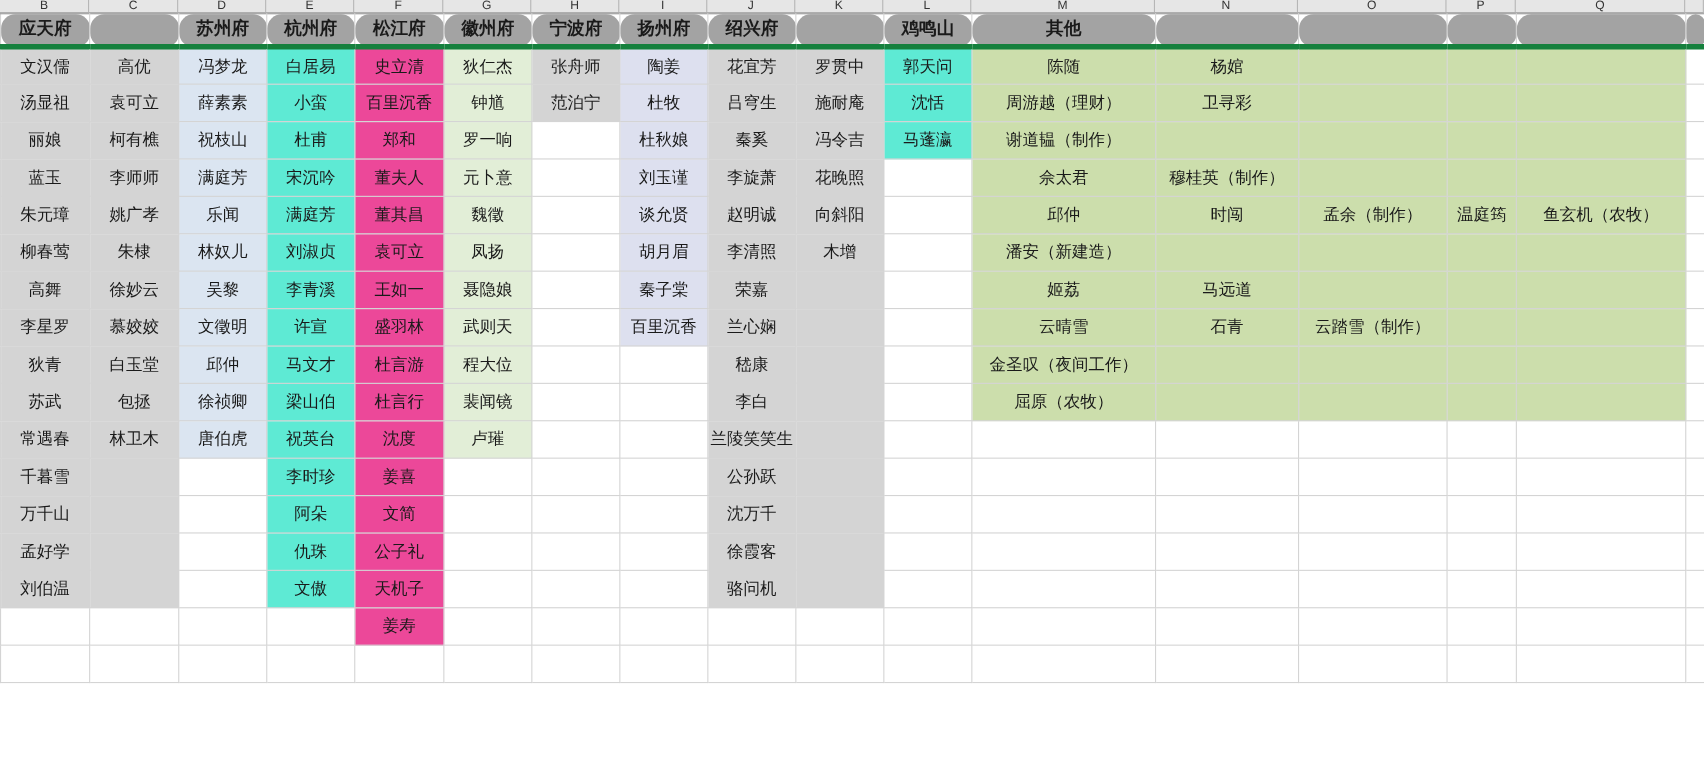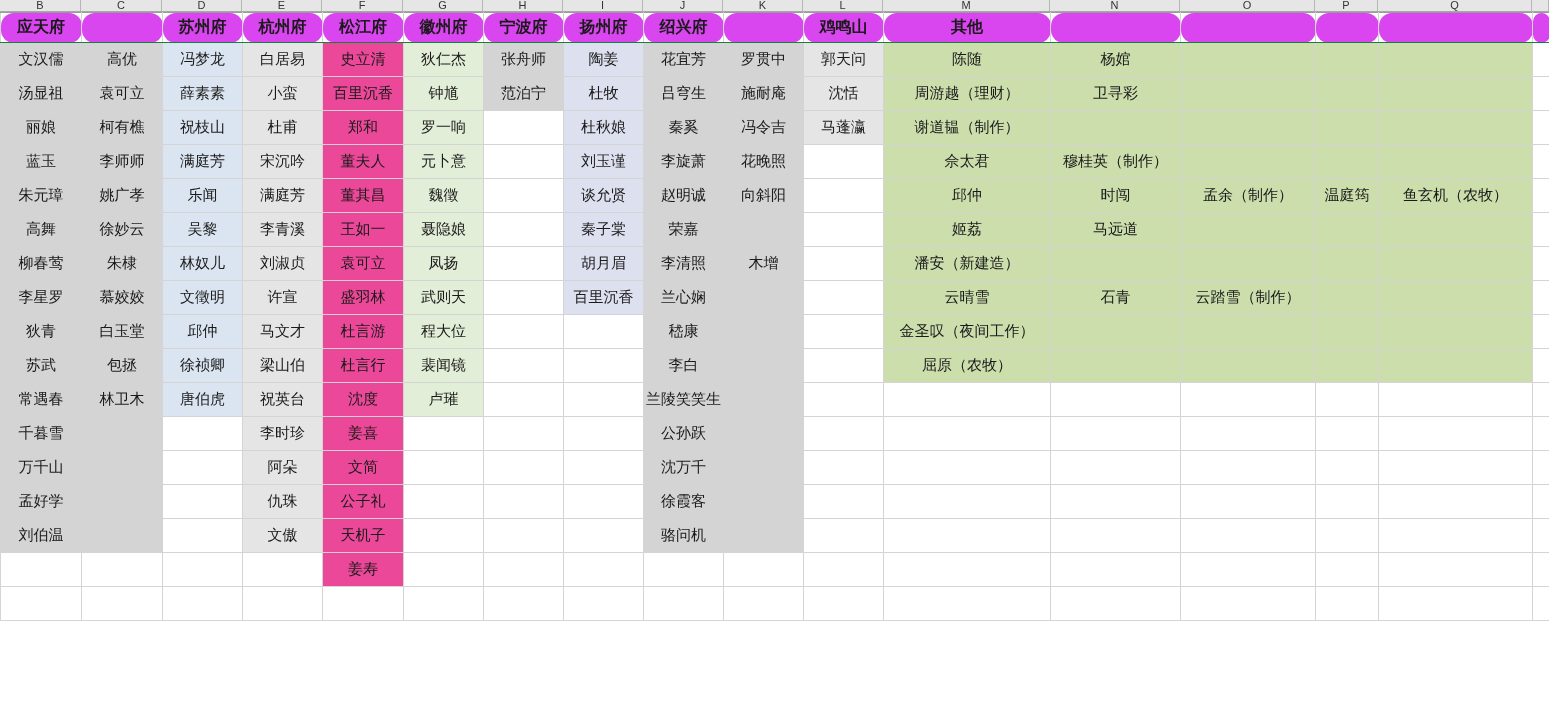--- a/index.html
+++ b/index.html
@@ -50,29 +50,29 @@
     color: #1a1a1a;
     text-align: center;
     vertical-align: middle;
     white-space: nowrap;
     overflow: visible;
   }
   table.grid tr.hdr td {
     height: 30px;
     font-weight: bold;
     font-size: 16px;
-    background: #d946ef;
+    background: #a3a3a3;
     border-top: 1px solid #9a9a9a;
-    border-bottom: 1px solid #15803d;
+    border-bottom: 5px solid #15803d;
     border-radius: 13px;
   }
   
   .f-gray   { background: #d4d4d4; }
   .f-blue   { background: #dbe5f1; }
-  .f-peach  { background: #e5e5e5; margin-top: 12px; }
+  .f-peach  { background: #5eead4; margin-top: 12px; }
   .f-cream  { background: #ec4899; }
   .f-green  { background: #e2eed7; }
   .f-lav    { background: #dde0ef; margin-left: 48px; }
   .f-olive  { background: #ccdeac; }
   .f-white  { background: #ffffff; }
 </style>
 </head>
 <body>
 
 <div id="sheet">
@@ -226,58 +226,58 @@
           <td class="f-gray">向斜阳</td>
           <td class="f-white"></td>
           <td class="f-olive">邱仲</td>
           <td class="f-olive">时闯</td>
           <td class="f-olive">孟余（制作）</td>
           <td class="f-olive">温庭筠</td>
           <td class="f-olive">鱼玄机（农牧）</td>
           <td style="border-right: none;"></td>
         </tr>
         <tr>
+          <td class="f-gray">柳春莺</td>
+          <td class="f-gray">朱棣</td>
+          <td class="f-blue">林奴儿</td>
+          <td class="f-peach">刘淑贞</td>
+          <td class="f-cream">袁可立</td>
+          <td class="f-green">凤扬</td>
+          <td class="f-white"></td>
+          <td class="f-lav">胡月眉</td>
+          <td class="f-gray">李清照</td>
+          <td class="f-gray">木增</td>
+          <td class="f-white"></td>
+          <td class="f-olive">潘安（新建造）</td>
+          <td class="f-olive"></td>
+          <td class="f-olive"></td>
+          <td class="f-olive"></td>
+          <td class="f-olive"></td>
+          <td style="border-right: none;"></td>
+        </tr>
+        <tr>
           <td class="f-gray">高舞</td>
           <td class="f-gray">徐妙云</td>
           <td class="f-blue">吴黎</td>
           <td class="f-peach">李青溪</td>
           <td class="f-cream">王如一</td>
           <td class="f-green">聂隐娘</td>
           <td class="f-white"></td>
           <td class="f-lav">秦子棠</td>
           <td class="f-gray">荣嘉</td>
           <td class="f-gray"></td>
           <td class="f-white"></td>
           <td class="f-olive">姬荔</td>
           <td class="f-olive">马远道</td>
           <td class="f-olive"></td>
           <td class="f-olive"></td>
           <td class="f-olive"></td>
           <td style="border-right: none;"></td>
         </tr>
         <tr>
-          <td class="f-gray">柳春莺</td>
-          <td class="f-gray">朱棣</td>
-          <td class="f-blue">林奴儿</td>
-          <td class="f-peach">刘淑贞</td>
-          <td class="f-cream">袁可立</td>
-          <td class="f-green">凤扬</td>
-          <td class="f-white"></td>
-          <td class="f-lav">胡月眉</td>
-          <td class="f-gray">李清照</td>
-          <td class="f-gray">木增</td>
-          <td class="f-white"></td>
-          <td class="f-olive">潘安（新建造）</td>
-          <td class="f-olive"></td>
-          <td class="f-olive"></td>
-          <td class="f-olive"></td>
-          <td class="f-olive"></td>
-          <td style="border-right: none;"></td>
-        </tr>
-        <tr>
           <td class="f-gray">李星罗</td>
           <td class="f-gray">慕姣姣</td>
           <td class="f-blue">文徵明</td>
           <td class="f-peach">许宣</td>
           <td class="f-cream">盛羽林</td>
           <td class="f-green">武则天</td>
           <td class="f-white"></td>
           <td class="f-lav">百里沉香</td>
           <td class="f-gray">兰心娴</td>
           <td class="f-gray"></td>

